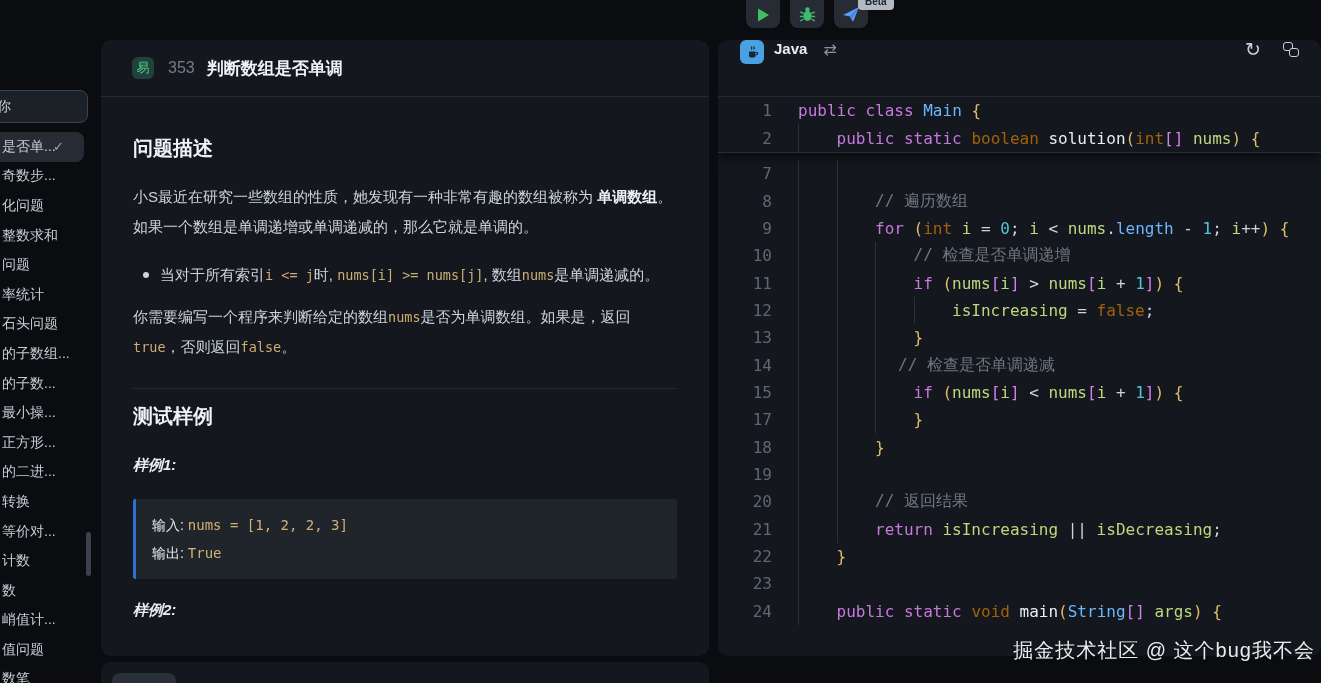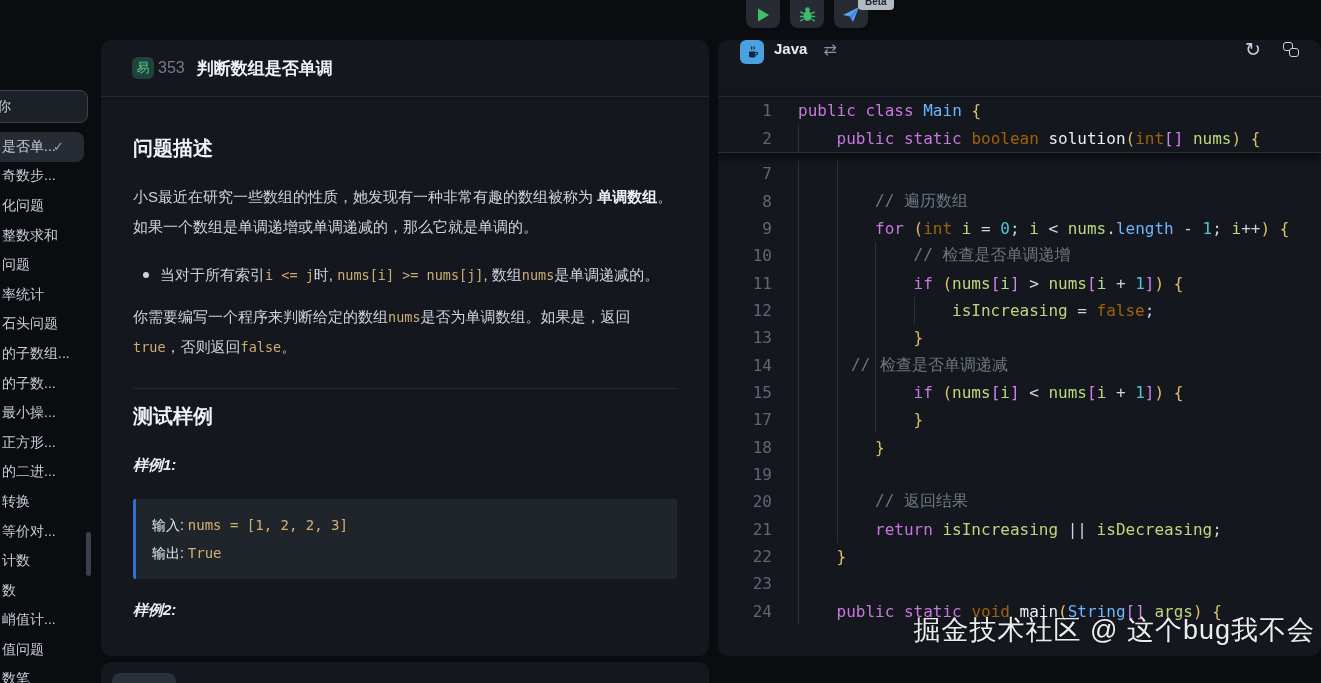--- a/index.html
+++ b/index.html
@@ -24,21 +24,21 @@
   .sb-item.selected { background:#272c34; border-radius:8px; margin-left:-14px; padding-left:16px; width:98px; }
   .sb-item .check { position:absolute; right:20px; color:#9aa4b0; font-size:13px; }
   .sb-scrollthumb { position:absolute; left:86px; top:492px; width:5px; height:44px; background:#3a414b; border-radius:3px; }
 
   
   .problem-panel { position:absolute; left:101px; top:40px; width:608px; height:616px;
     background:#14171d; border-radius:10px; overflow:hidden; }
   .pp-header { height:57px; display:flex; align-items:center; padding-left:31px; border-bottom:1px solid #262b33; }
   .diff-badge { width:22px; height:22px; background:#21423a; color:#4fd08a; font-size:13px;
     border-radius:6px; display:flex; align-items:center; justify-content:center; }
-  .pp-id { color:#737d89; font-size:16px; margin-left:4px; }
+  .pp-id { color:#737d89; font-size:16px; margin-left:14px; }
   .pp-title { color:#f0f3f6; font-size:17px; font-weight:bold; margin-left:12px; }
   .pp-content { padding:24px 32px 0 32px; }
   .pp-h2 { color:#f0f3f6; font-size:20px; font-weight:bold; margin:14px 0 20px; }
   .pp-p { color:#cdd4dc; font-size:15px; line-height:30px; }
   .pp-p .b { font-weight:bold; color:#eef1f5; }
   .ic { font-family:"DejaVu Sans Mono", monospace; color:#ccae72; font-size:13.5px; }
   .pp-bullets { margin:18px 0 12px; }
   .pp-bullet { position:relative; padding-left:27px; color:#cdd4dc; font-size:15px; line-height:30px; margin-bottom:4px; }
   .pp-bullet::before { content:""; position:absolute; left:10px; top:12px; width:6px; height:6px;
     border-radius:50%; background:#cdd4dc; }
@@ -78,22 +78,22 @@
     white-space:pre; height:100%; display:flex; align-items:center; }
   .guide { position:absolute; top:0; bottom:0; width:1px; background:#2b313a; }
   .sticky { position:absolute; left:0; top:0; width:100%; background:#14171d; z-index:3;
     border-bottom:1px solid #2a2f37; box-shadow:0 5px 8px rgba(0,0,0,0.5); }
   .code-body { padding-top:63px; }
   .tok-kw { color:#c678dd; } .tok-ty { color:#a16207; } .tok-cl { color:#6cb6ff; }
   .tok-fn { color:#e8edf3; } .tok-v { color:#bdd77d; } .tok-n { color:#50c6d8; }
   .tok-pr { color:#6cb6ff; } .tok-p { color:#ccd4dc; } .tok-b1 { color:#e0bd68; }
   .tok-b2 { color:#d180e8; } .tok-c { color:#6e7781; }
 
-  .watermark { position:absolute; right:6px; bottom:35px; color:rgba(255,255,255,0.92);
-    font-size:27px; letter-spacing:1px; z-index:9; text-shadow:0 1px 2px rgba(0,0,0,0.35); white-space:nowrap; }
+  .watermark { position:absolute; right:6px; bottom:19px; color:rgba(255,255,255,0.92);
+    font-size:20px; letter-spacing:1px; z-index:9; text-shadow:0 1px 2px rgba(0,0,0,0.35); white-space:nowrap; }
 </style>
 </head>
 <body>
 
 <div class="top-btn" style="left:746px">
   <svg width="16" height="16" viewBox="0 0 16 16">
     <polygon points="3,1.5 14,8 3,14.5" fill="#3fbf5f"></polygon>
   </svg>
 </div>
 <div class="top-btn" style="left:790px">
@@ -269,21 +269,21 @@
         <div class="code-line">
           <span class="num">12</span>
           <span class="src"><i class="guide" style="left: 0px;"></i><i class="guide" style="left: 38.52px;"></i><i class="guide" style="left: 77.04px;"></i><i class="guide" style="left: 115.56px;"></i><span style="margin-left: 154.08px;"><span class="tok-v">isIncreasing </span><span class="tok-p">= </span><span class="tok-ty">false</span><span class="tok-p">;</span></span></span>
         </div>
         <div class="code-line">
           <span class="num">13</span>
           <span class="src"><i class="guide" style="left: 0px;"></i><i class="guide" style="left: 38.52px;"></i><i class="guide" style="left: 77.04px;"></i><span style="margin-left: 115.56px;"><span class="tok-b1">}</span></span></span>
         </div>
         <div class="code-line">
           <span class="num">14</span>
-          <span class="src"><i class="guide" style="left: 0px;"></i><i class="guide" style="left: 38.52px;"></i><i class="guide" style="left: 77.04px;"></i><span style="margin-left: 53px;"><span class="tok-c">// 检查是否单调递减</span></span></span>
+          <span class="src"><i class="guide" style="left: 0px;"></i><i class="guide" style="left: 38.52px;"></i><i class="guide" style="left: 77.04px;"></i><span style="margin-left: 100px;"><span class="tok-c">// 检查是否单调递减</span></span></span>
         </div>
         <div class="code-line">
           <span class="num">15</span>
           <span class="src"><i class="guide" style="left: 0px;"></i><i class="guide" style="left: 38.52px;"></i><i class="guide" style="left: 77.04px;"></i><span style="margin-left: 115.56px;"><span class="tok-kw">if </span><span class="tok-b1">(</span><span class="tok-v">nums</span><span class="tok-b2">[</span><span class="tok-v">i</span><span class="tok-b2">]</span><span class="tok-p"> &lt; </span><span class="tok-v">nums</span><span class="tok-b2">[</span><span class="tok-v">i </span><span class="tok-p">+ </span><span class="tok-n">1</span><span class="tok-b2">]</span><span class="tok-b1">)</span><span class="tok-p"> </span><span class="tok-b1">{</span></span></span>
         </div>
         <div class="code-line">
           <span class="num">17</span>
           <span class="src"><i class="guide" style="left: 0px;"></i><i class="guide" style="left: 38.52px;"></i><i class="guide" style="left: 77.04px;"></i><span style="margin-left: 115.56px;"><span class="tok-b1">}</span></span></span>
         </div>
         <div class="code-line">

